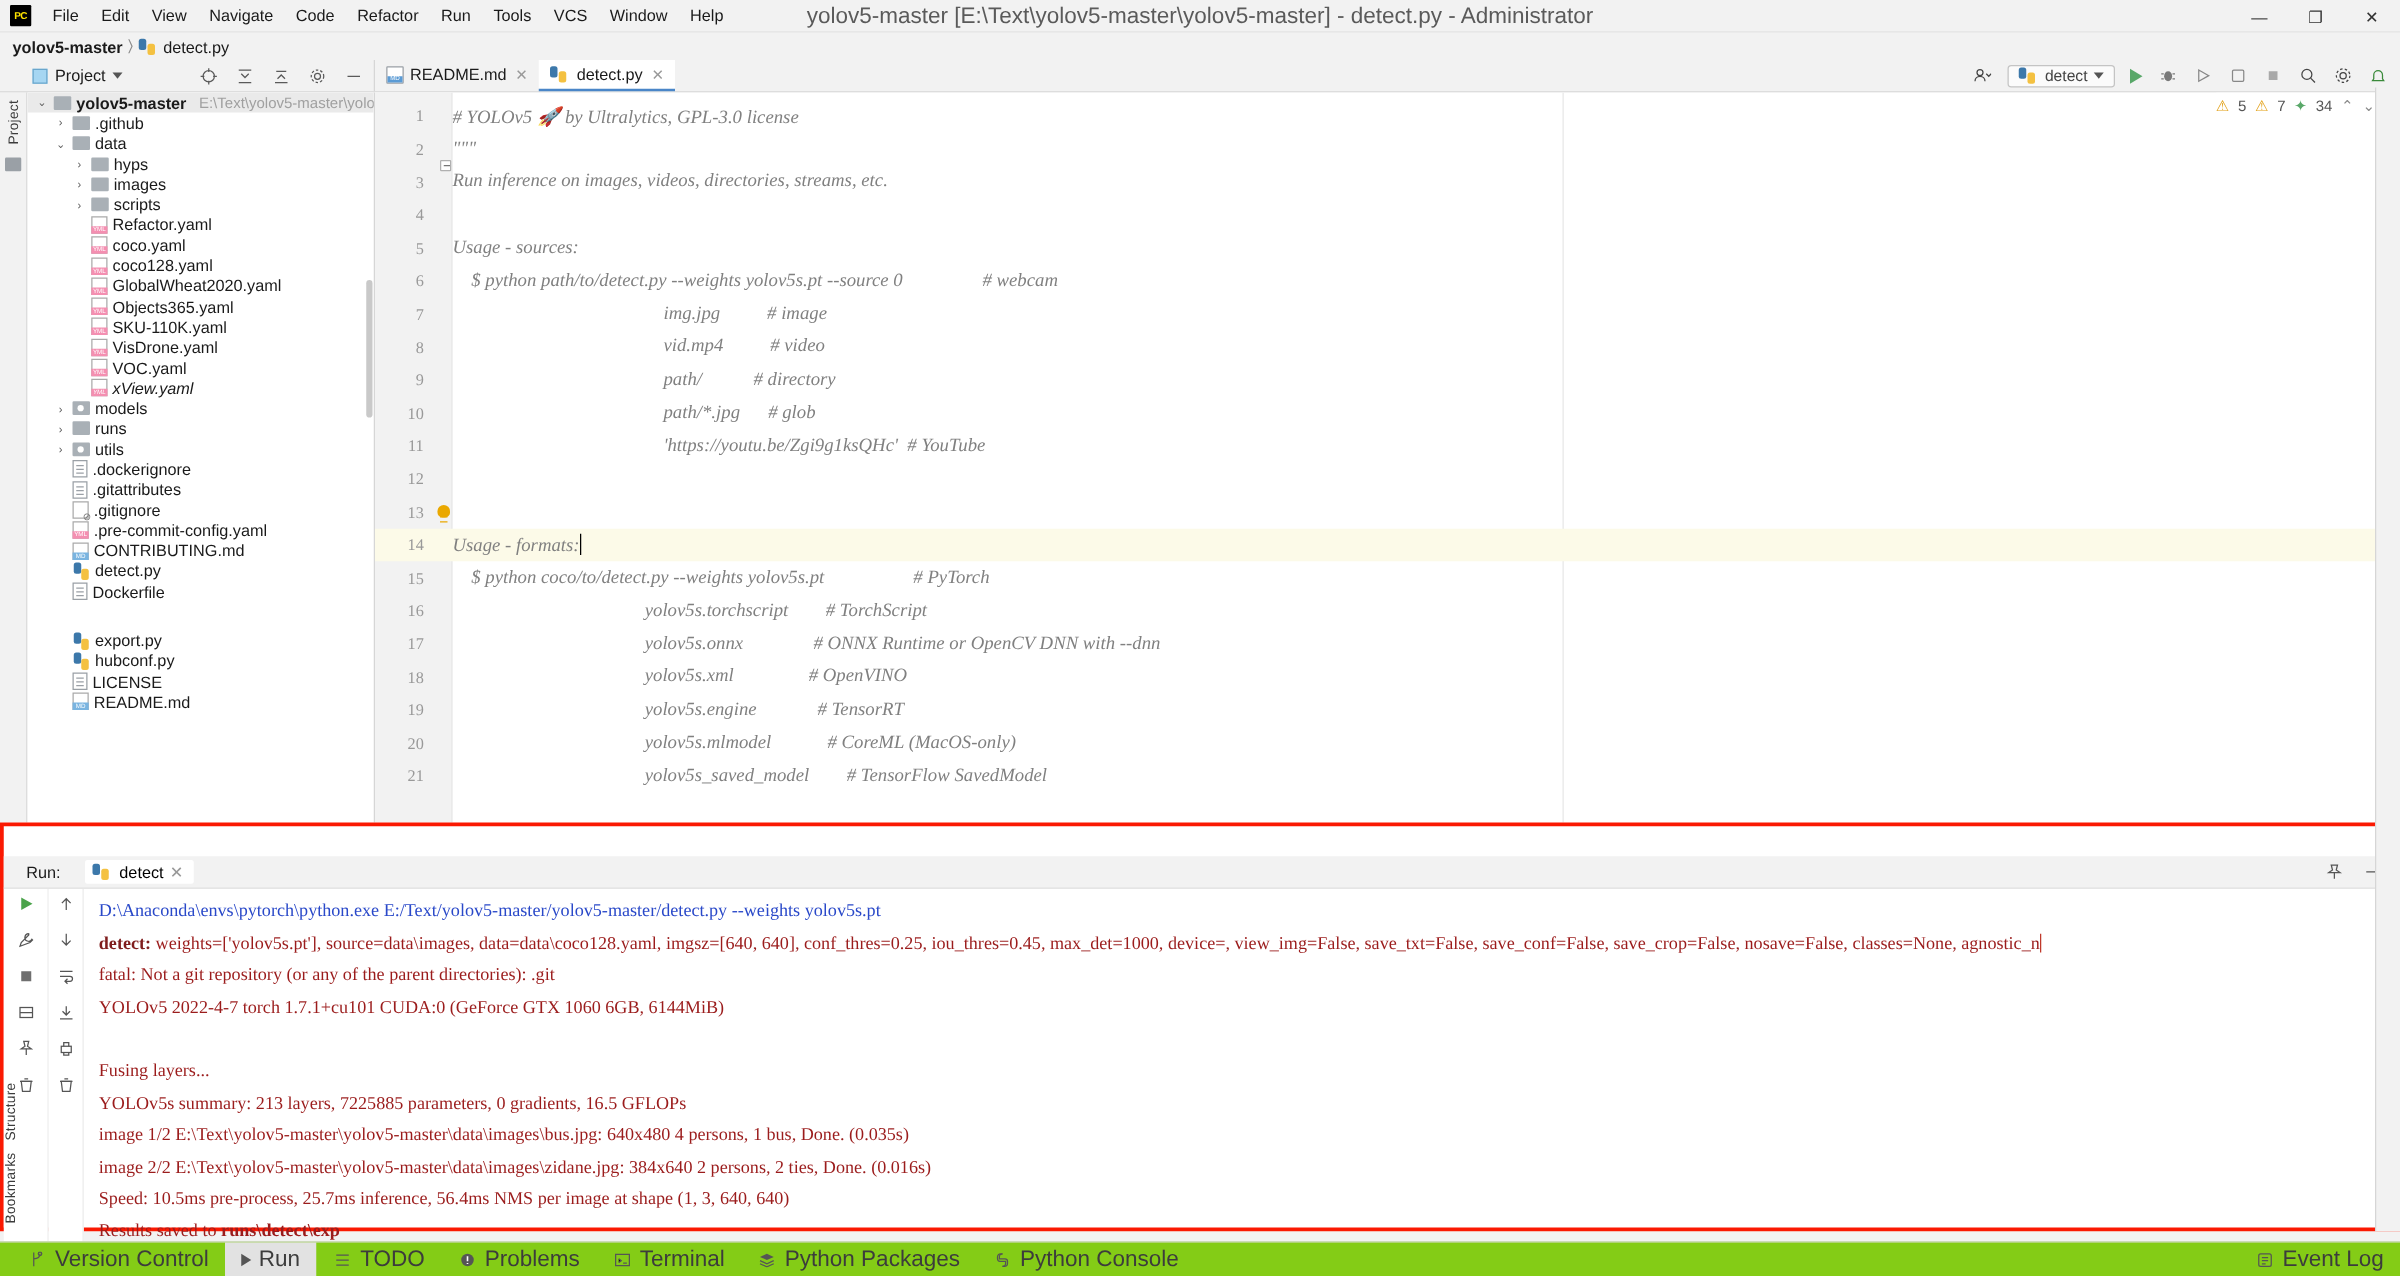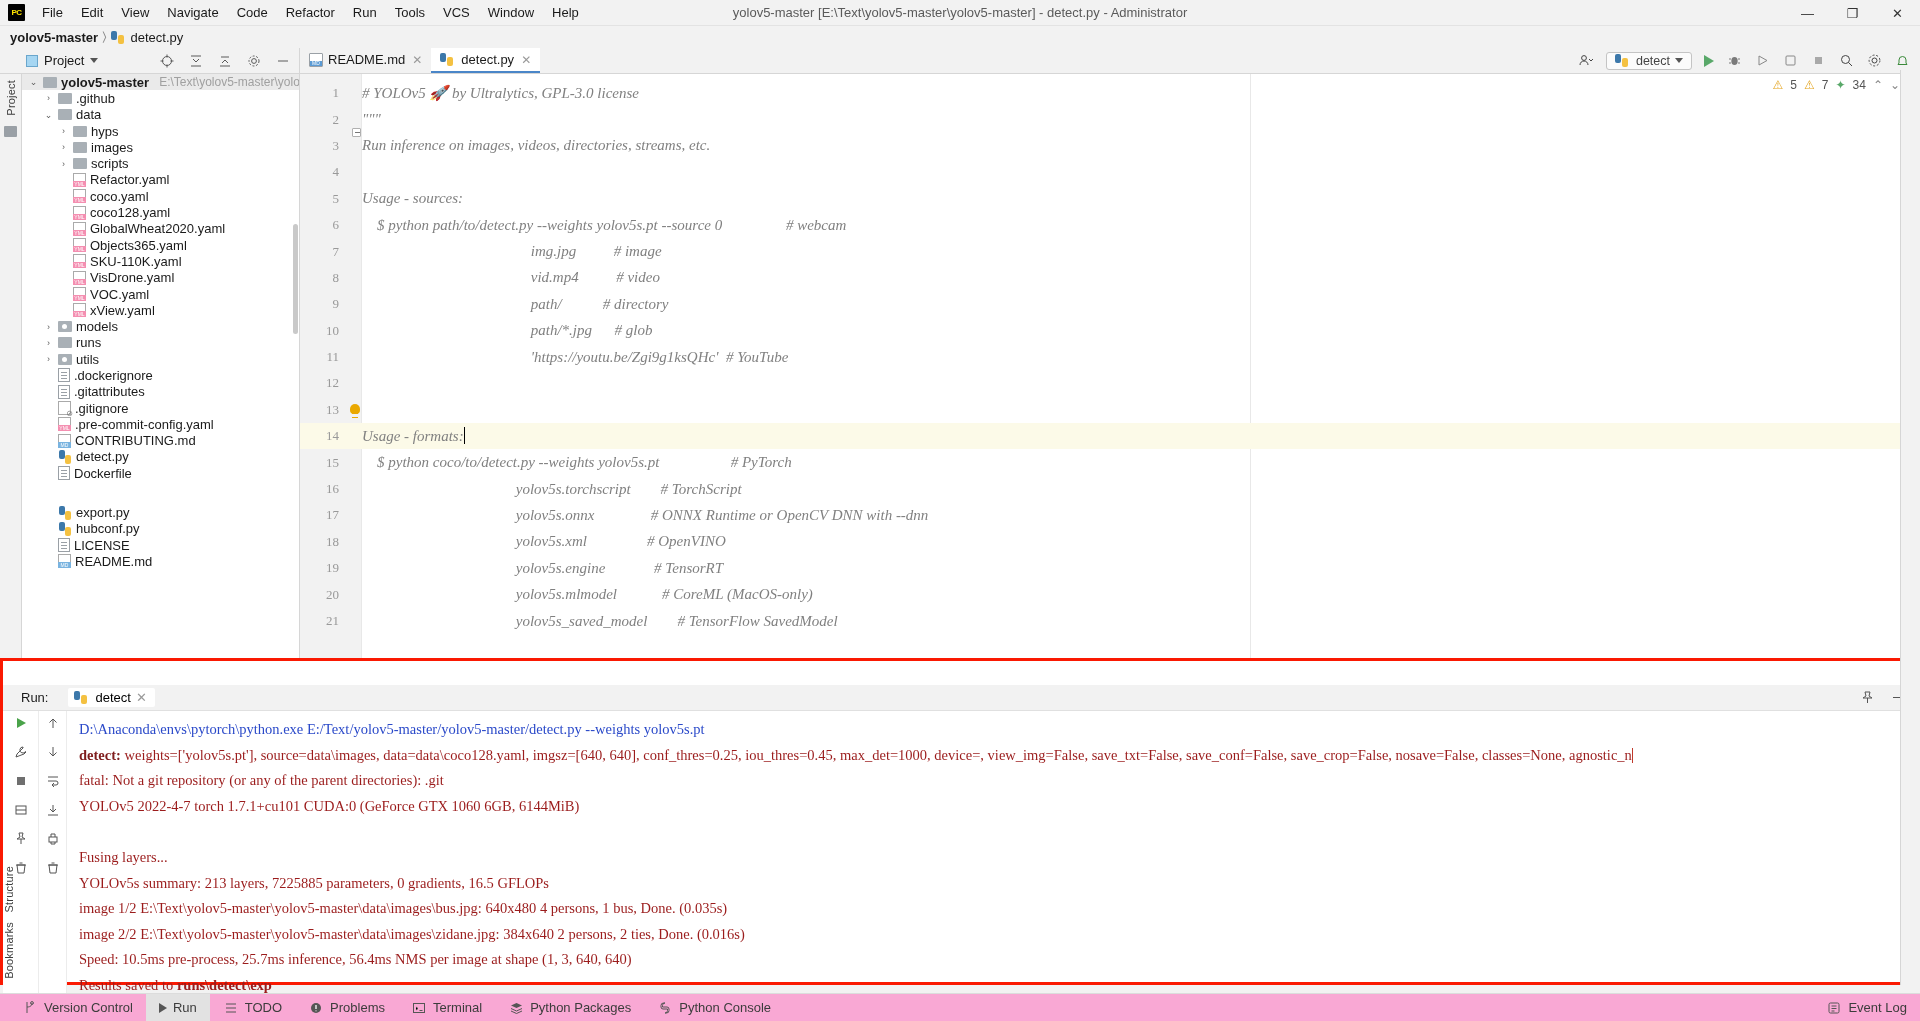--- a/index.html
+++ b/index.html
@@ -27,21 +27,21 @@
     display: flex; align-items: center; justify-content: center;
     border-radius: 1px; letter-spacing: -0.5px;
   }
   .menu { display: flex; align-items: center; }
   .menu-item {
     padding: 3px 9px; font-size: 13px; color: #1a1a1a; cursor: default;
     white-space: nowrap;
   }
   .win-title {
     position: absolute; left: 0; right: 0; text-align: center;
-    font-size: 13px; color: #5a5a5a; pointer-events: none;
+    font-size: 18px; color: #5a5a5a; pointer-events: none;
   }
   .win-btns { position: absolute; right: 0; top: 0; display: flex; height: 26px; }
   .win-btn {
     width: 45px; height: 26px; display: flex; align-items: center; justify-content: center;
     font-size: 13px; color: #333;
   }
 
   
   .breadcrumb {
     height: 22px; display: flex; align-items: center; padding-left: 10px;
@@ -267,22 +267,22 @@
   
   .beltstrip {
     position:absolute; left:0; top:658px; bottom:36px; width:18px;
     display:flex; flex-direction:column; align-items:center; justify-content:flex-end;
     gap:10px; padding-bottom:6px; z-index: 5;
   }
 
   
   .statusbar {
     position: absolute; left: 0; right: 0; bottom: 0; height: 28px;
-    background: #f9a8d4; border-top: 1px solid #dcdcdc;
-    display: flex; align-items: center; font-size: 13px; color: #3c3c3c;
+    background: #84cc16; border-top: 1px solid #dcdcdc;
+    display: flex; align-items: center; font-size: 18px; color: #3c3c3c;
   }
   .sb-item { display: flex; align-items: center; gap: 6px; padding: 0 13px; height: 28px; }
   .sb-item.active { background: #e2e2e2; }
   .sb-right { margin-left: auto; display:flex; align-items:center; }
   .tri-r { width:0;height:0;border-top:5px solid transparent;border-bottom:5px solid transparent;border-left:8px solid #555; }
 
   
   .rightstrip {
     position:absolute; right:0; top:70px; width:20px; bottom:36px; background:#f2f2f2;
     border-left:1px solid #d6d6d6;
@@ -508,21 +508,21 @@
           <div class="node" style="padding-left: 36px;">
             <span class="arrow empty">•</span>
             <span class="yml"></span>
             <span class="nlabel">VisDrone.yaml</span>
           </div>
           <div class="node" style="padding-left: 36px;">
             <span class="arrow empty">•</span>
             <span class="yml"></span>
             <span class="nlabel">VOC.yaml</span>
           </div>
-          <div class="node" style="padding-left: 36px;">
+          <div class="node" style="padding-left: 36px; font-style: italic;">
             <span class="arrow empty">•</span>
             <span class="yml"></span>
             <span class="nlabel">xView.yaml</span>
           </div>
           <div class="node" style="padding-left: 21px;">
             <span class="arrow">›</span>
             <span class="folder src"></span>
             <span class="nlabel">models</span>
           </div>
           <div class="node" style="padding-left: 21px;">

